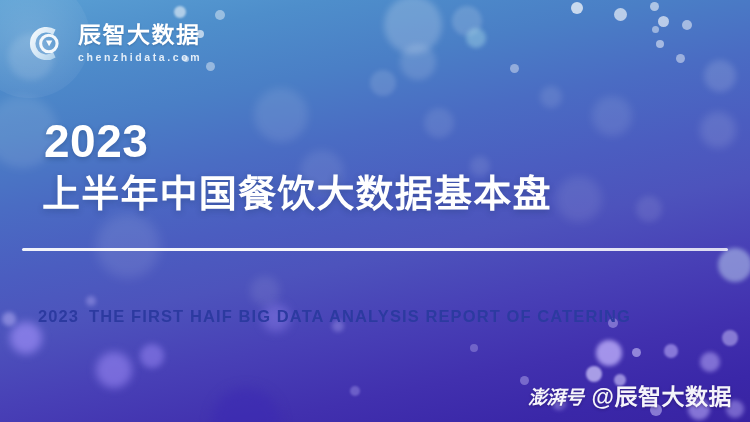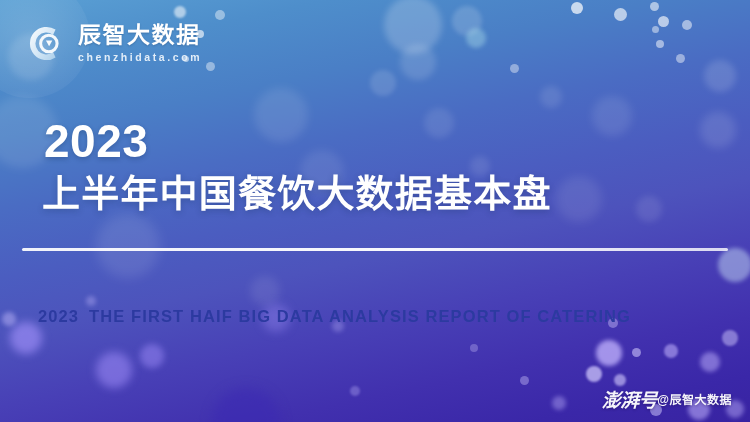--- a/index.html
+++ b/index.html
@@ -146,33 +146,33 @@
     margin-right: 10px;
   }
 
   
   .watermark {
     position: absolute;
     right: 18px;
     bottom: 10px;
     display: flex;
     align-items: center;
-    gap: 0;
+    gap: 8px;
     opacity: .95;
   }
   .wm-brand {
     font-size: 19px;
     font-weight: 700;
     font-style: italic;
     color: #ffffff;
     letter-spacing: -0.5px;
     text-shadow: 0 1px 3px rgba(30,10,80,.5);
   }
   .wm-account {
-    font-size: 12px;
+    font-size: 23px;
     font-weight: 700;
     color: #ffffff;
     letter-spacing: 0.5px;
     text-shadow: 0 1px 3px rgba(30,10,80,.5);
   }
 </style>
 </head>
 <body>
 
 <div class="slide">

